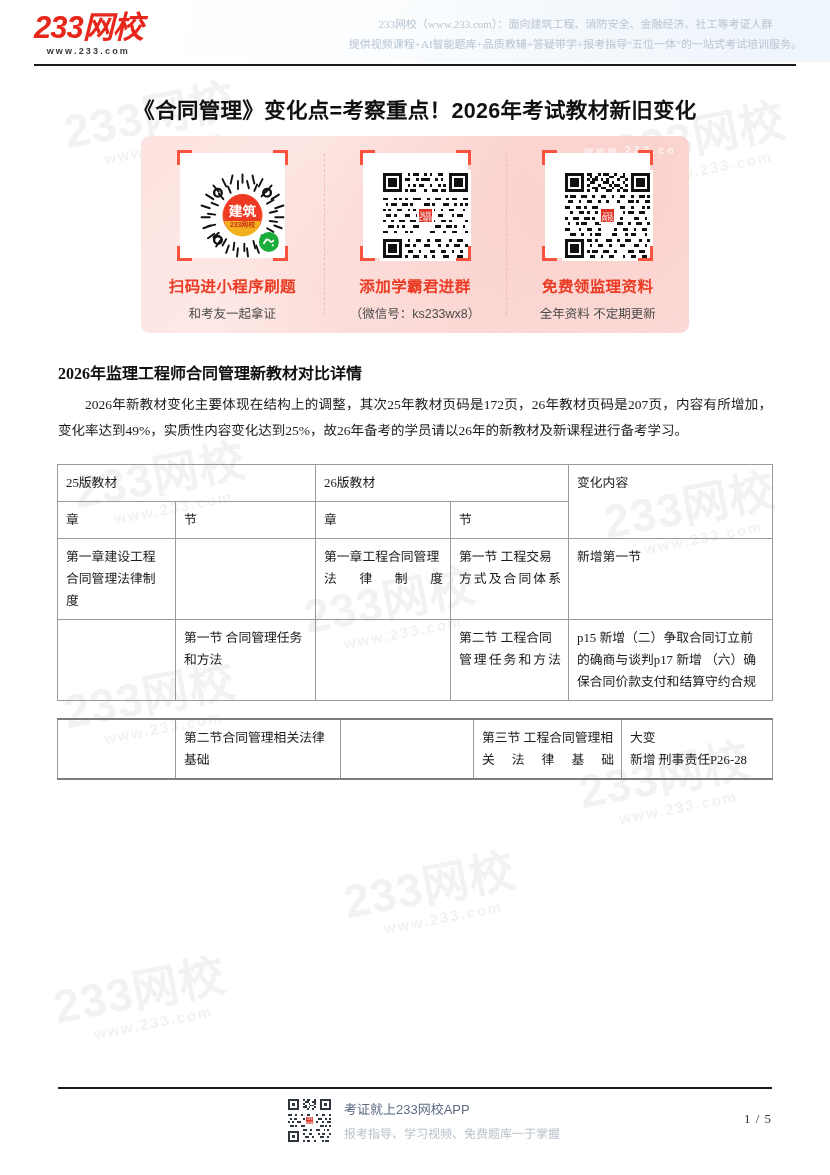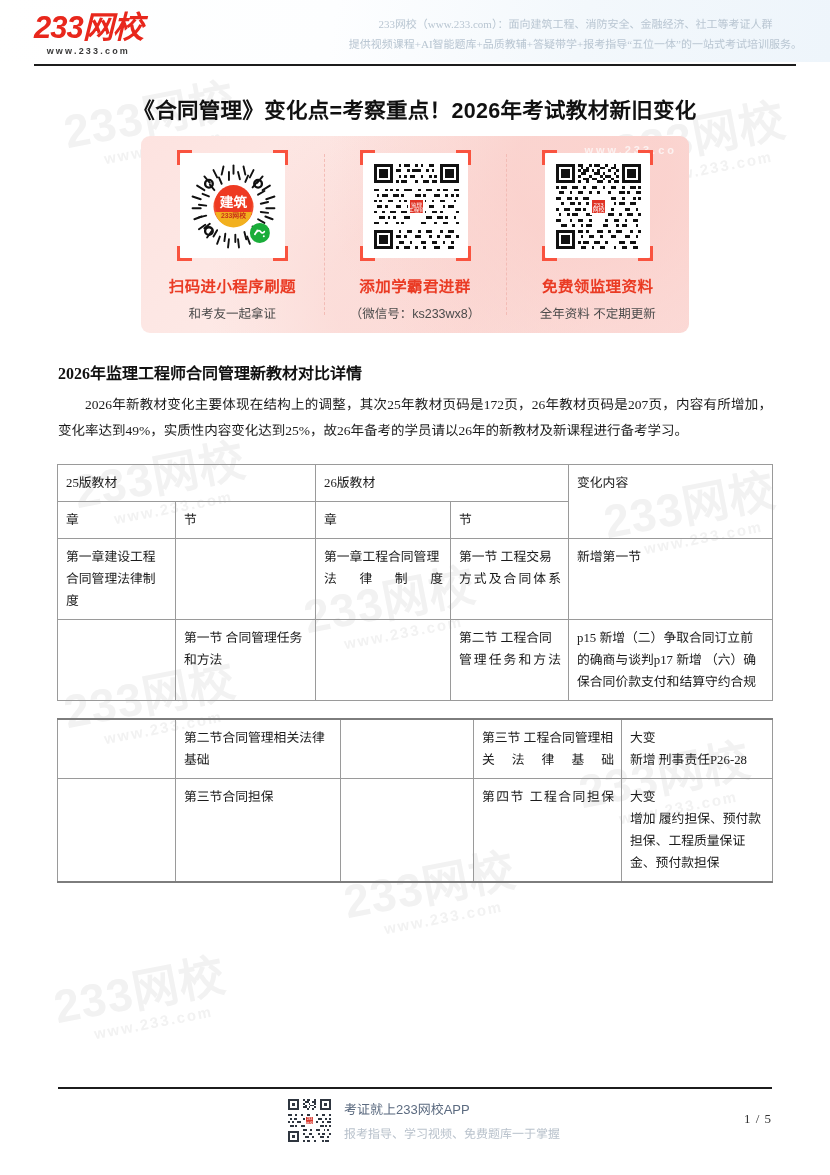--- a/index.html
+++ b/index.html
@@ -79,21 +79,21 @@
   .promo-card {
     flex:1; display:flex; flex-direction:column; align-items:center;
     padding-top:17px; position:relative;
   }
   .promo-card + .promo-card::before {
     content:""; position:absolute; left:0; top:18px; bottom:18px;
     border-left:1px dashed #f3bcb6;
   }
   .qr-frame {
     position:relative; width:105px; height:105px;
-    background:#fff; padding:8px; border-radius:2px;
+    background:#fff; padding:17px; border-radius:2px;
   }
   .qr-frame .corner { position:absolute; width:15px; height:15px; border:3px solid #f9533f; }
   .qr-frame .c-tl { top:-3px; left:-3px; border-right:none; border-bottom:none; }
   .qr-frame .c-tr { top:-3px; right:-3px; border-left:none; border-bottom:none; }
   .qr-frame .c-bl { bottom:-3px; left:-3px; border-right:none; border-top:none; }
   .qr-frame .c-br { bottom:-3px; right:-3px; border-left:none; border-top:none; }
   .qr-img { width:91px; height:91px; display:block; }
   .promo-head {
     margin-top:16px; font-family:"Liberation Sans", sans-serif;
     font-size:15.5px; font-weight:bold; color:#ea3b24; letter-spacing:.4px;
@@ -626,30 +626,20 @@
       <tr>
         <td></td>
         <td>第二节合同管理相关法律基础</td>
         <td></td>
         <td class="just">第三节 工程合同管理相关法律基础</td>
         <td>
           <div>大变</div>
           <div>新增 刑事责任P26-28</div>
         </td>
       </tr>
-      <tr>
-        <td></td>
-        <td class="cell-mid">第三节合同担保</td>
-        <td></td>
-        <td class="just cell-mid">第四节 工程合同担保</td>
-        <td>
-          <div>大变</div>
-          <div>增加 履约担保、预付款担保、工程质量保证金、预付款担保</div>
-        </td>
-      </tr>
     </tbody>
   </table>
 
   <div class="rule-bot"></div>
   <div class="footer">
     <div class="footer-left">
       <svg class="f-qr" viewBox="0 0 25 25" shape-rendering="crispEdges">
         <rect width="25" height="25" fill="#fff"></rect>
         <g fill="#2f3640">
           <path d="M1 1h6v6H1zM2 2v4h4V2z"></path>

